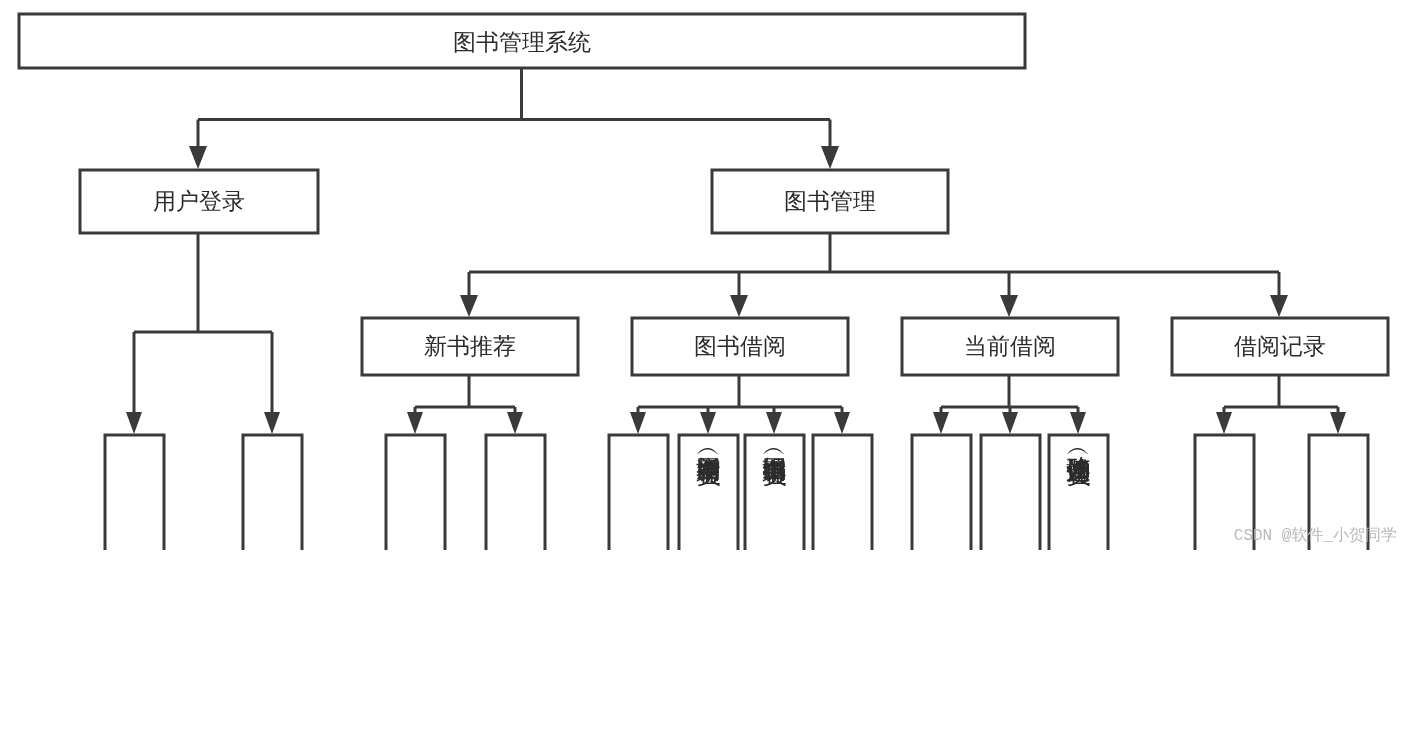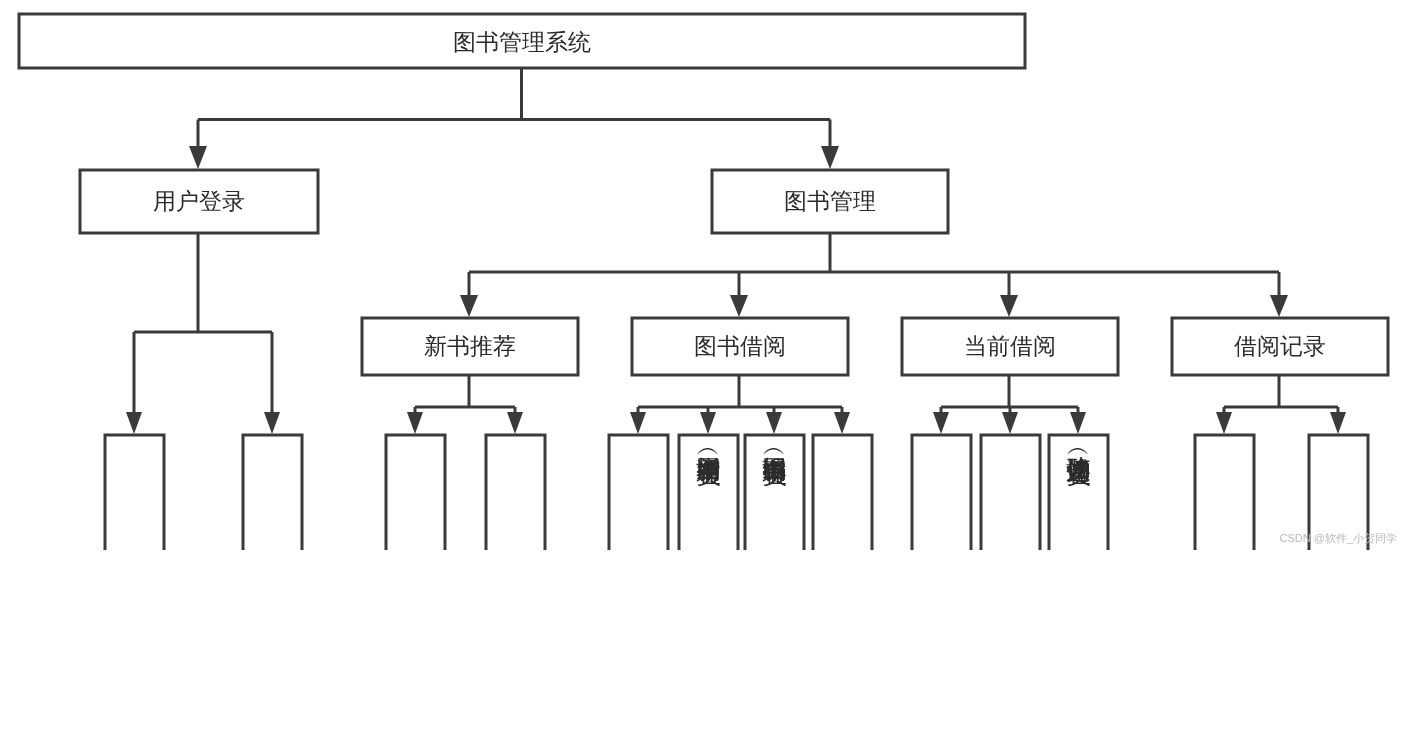--- a/index.html
+++ b/index.html
@@ -64,22 +64,22 @@
     letter-spacing: 1px;
     color: #2b2b2b;
     white-space: nowrap;
     text-align: center;
     user-select: none;
   }
   .watermark {
     position: absolute;
     right: 8px;
     bottom: 4px;
-    font-family: Liberation Sans, sans-serif;
-    font-size: 11px;
+    font-family: Liberation Mono, monospace;
+    font-size: 16px;
     color: #b9b9b9;
     white-space: nowrap;
     user-select: none;
   }
 </style>
 </head>
 <body>
 
 <div id="stage">
 

